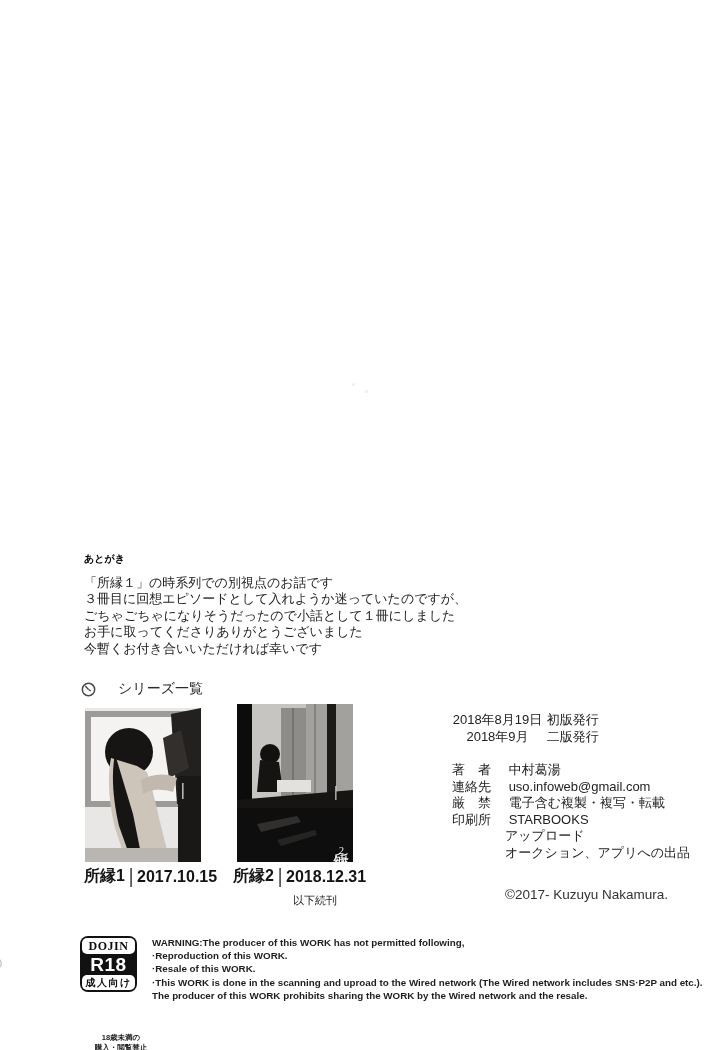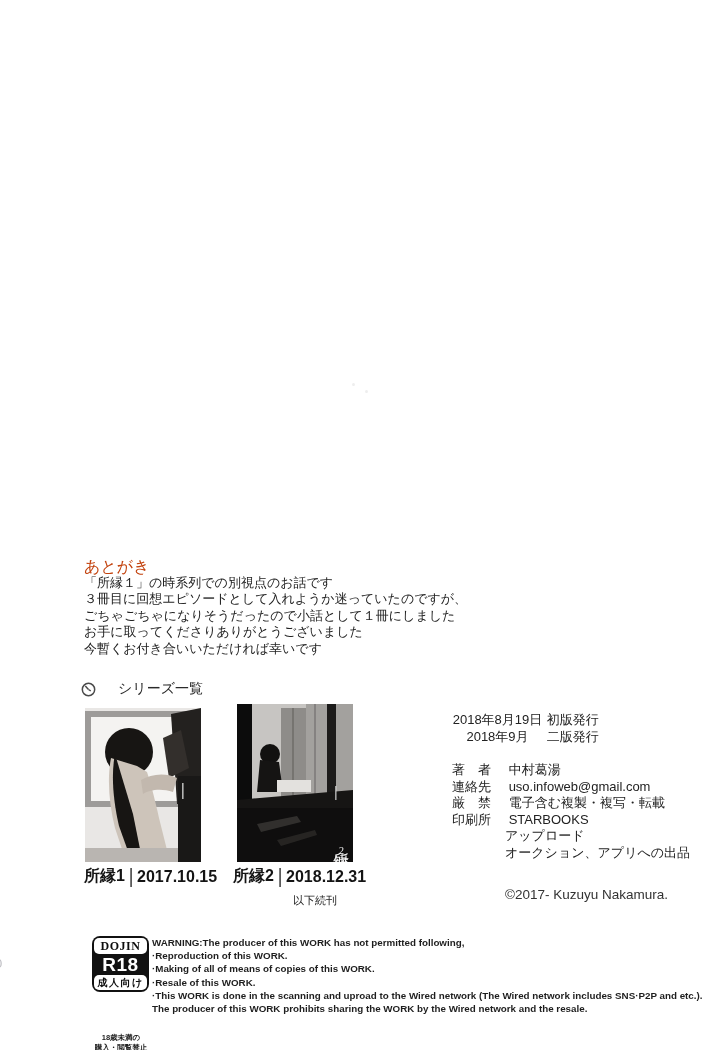--- a/index.html
+++ b/index.html
@@ -8,21 +8,21 @@
     background:#ffffff;
     font-family:"Liberation Sans","DejaVu Sans",sans-serif;
     color:#1a1a1a;
   }
   .abs{position:absolute;}
 
   
   .edge-num{left:-5px;top:956px;font-size:13px;color:#9a9aa2;opacity:.65;}
 
   
-  .aw-title{left:84px;top:544px;font-size:16px;font-weight:400;color:#c2410c;}
+  .aw-title{left:84px;top:544px;font-size:10px;font-weight:700;color:#000000;}
   .aw-body{left:84px;top:575px;width:430px;font-size:13px;line-height:16.4px;font-weight:500;color:#222;}
   .aw-body p{margin:0;}
 
   
   .series-head{left:81px;top:680px;display:flex;align-items:center;gap:22px;font-size:14px;font-weight:500;color:#2a2a2a;}
   .clock{width:15px;height:15px;display:block;}
 
   
   .cover{overflow:hidden;background:#ddd;}
   .cover1{left:85px;top:708px;width:116px;height:154px;}
@@ -48,21 +48,21 @@
   .colophon{left:452px;top:711px;width:270px;font-size:13px;color:#222;font-weight:500;}
   .ed-row{line-height:17px;}
   .ed-date{display:inline-block;width:91px;text-align:center;}
   .col-gap{height:17px;}
   .f-row{line-height:16.5px;}
   .f-label{display:inline-block;width:40px;margin-right:13px;}
   .f-extra{line-height:16.5px;padding-left:53px;}
   .copyright{margin-top:26px;padding-left:53px;font-size:13.5px;color:#333;}
 
   
-  .badge{left:92px;top:936px;width:57px;background:#111;border-radius:8px;padding:2px 2px 2px 2px;box-sizing:border-box;}
+  .badge{left:80px;top:936px;width:57px;background:#111;border-radius:8px;padding:2px 2px 2px 2px;box-sizing:border-box;}
   .badge-top{background:#fff;border-radius:5px;height:16px;display:flex;align-items:center;justify-content:center;
     font-family:"Liberation Serif","DejaVu Serif",serif;font-weight:700;font-size:12px;letter-spacing:.5px;color:#0d0d0d;}
   .badge-mid{height:21px;display:flex;align-items:center;justify-content:center;
     color:#fff;font-weight:700;font-size:19px;letter-spacing:.5px;}
   .badge-bot{background:#fff;border-radius:5px;height:15px;display:flex;align-items:center;justify-content:center;
     font-size:10px;font-weight:700;letter-spacing:1.5px;color:#0d0d0d;}
   .badge-note{left:84px;top:1033px;width:74px;text-align:center;font-size:7.5px;line-height:9.5px;font-weight:700;color:#222;}
 
   
   .warning{left:152px;top:936px;width:568px;font-size:9.8px;line-height:13.2px;font-weight:600;color:#1e1e1e;}
@@ -192,19 +192,18 @@
     <div class="badge-bot">成人向け</div>
   </div>
   <div class="abs badge-note">
     <div>18歳未満の</div>
     <div>購入・閲覧禁止</div>
   </div>
 
   <div class="abs warning">
     <div>WARNING:The producer of this WORK has not permitted following,</div>
     <div>·Reproduction of this WORK.</div>
-    <div>·Making of all of means of copies of this WORK.</div>
     <div>·Resale of this WORK.</div>
     <div>·This WORK is done in the scanning and uproad to the Wired network (The Wired network includes SNS·P2P and etc.).</div>
     <div>The producer of this WORK prohibits sharing the WORK by the Wired network and the resale.</div>
   </div>
 
 </div>
 
 </body></html>

